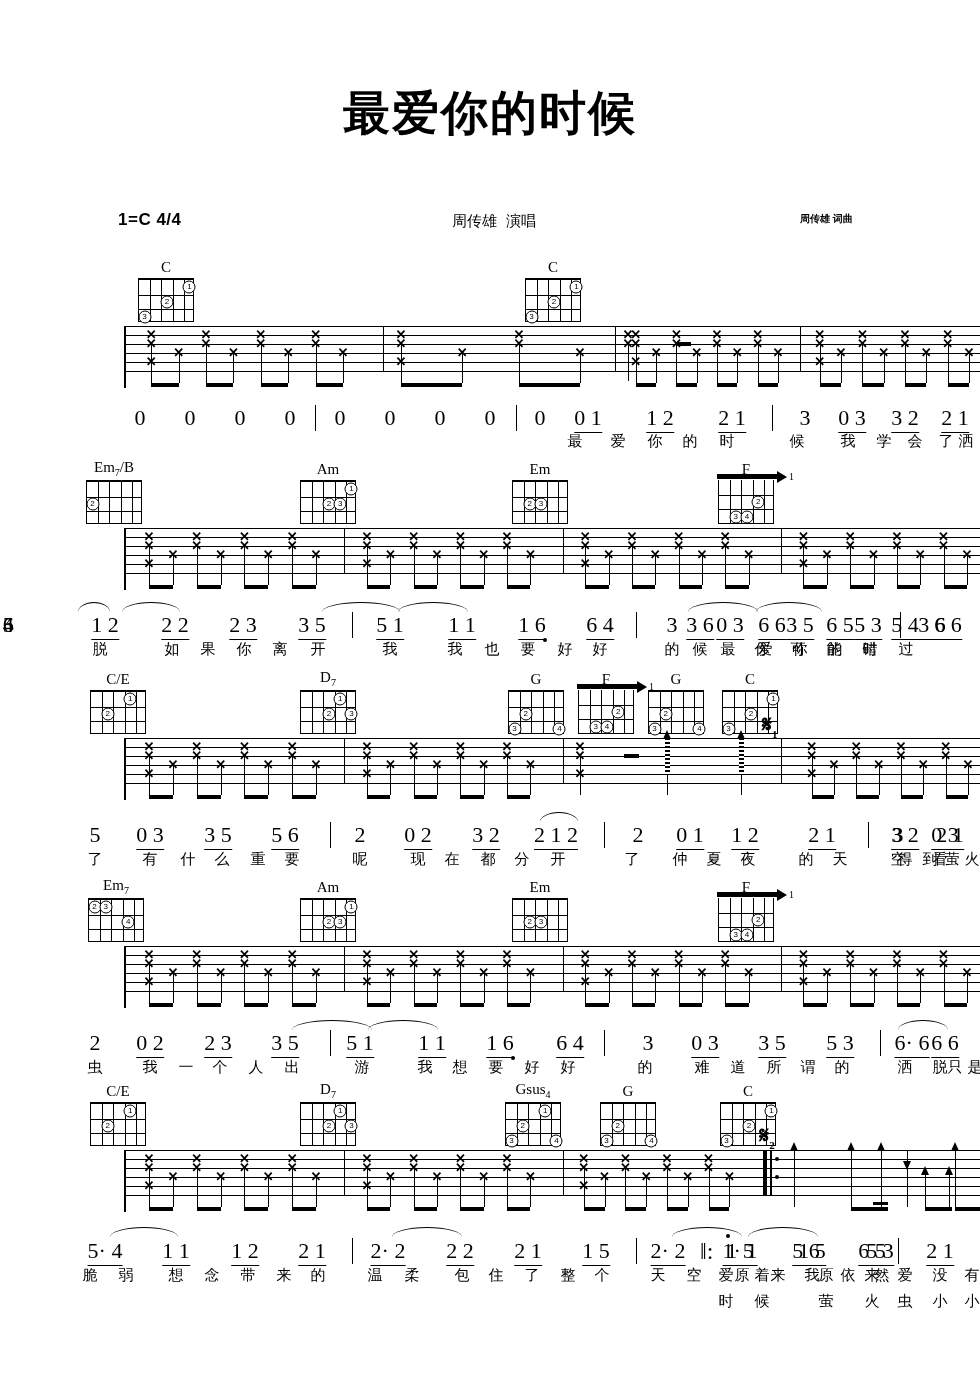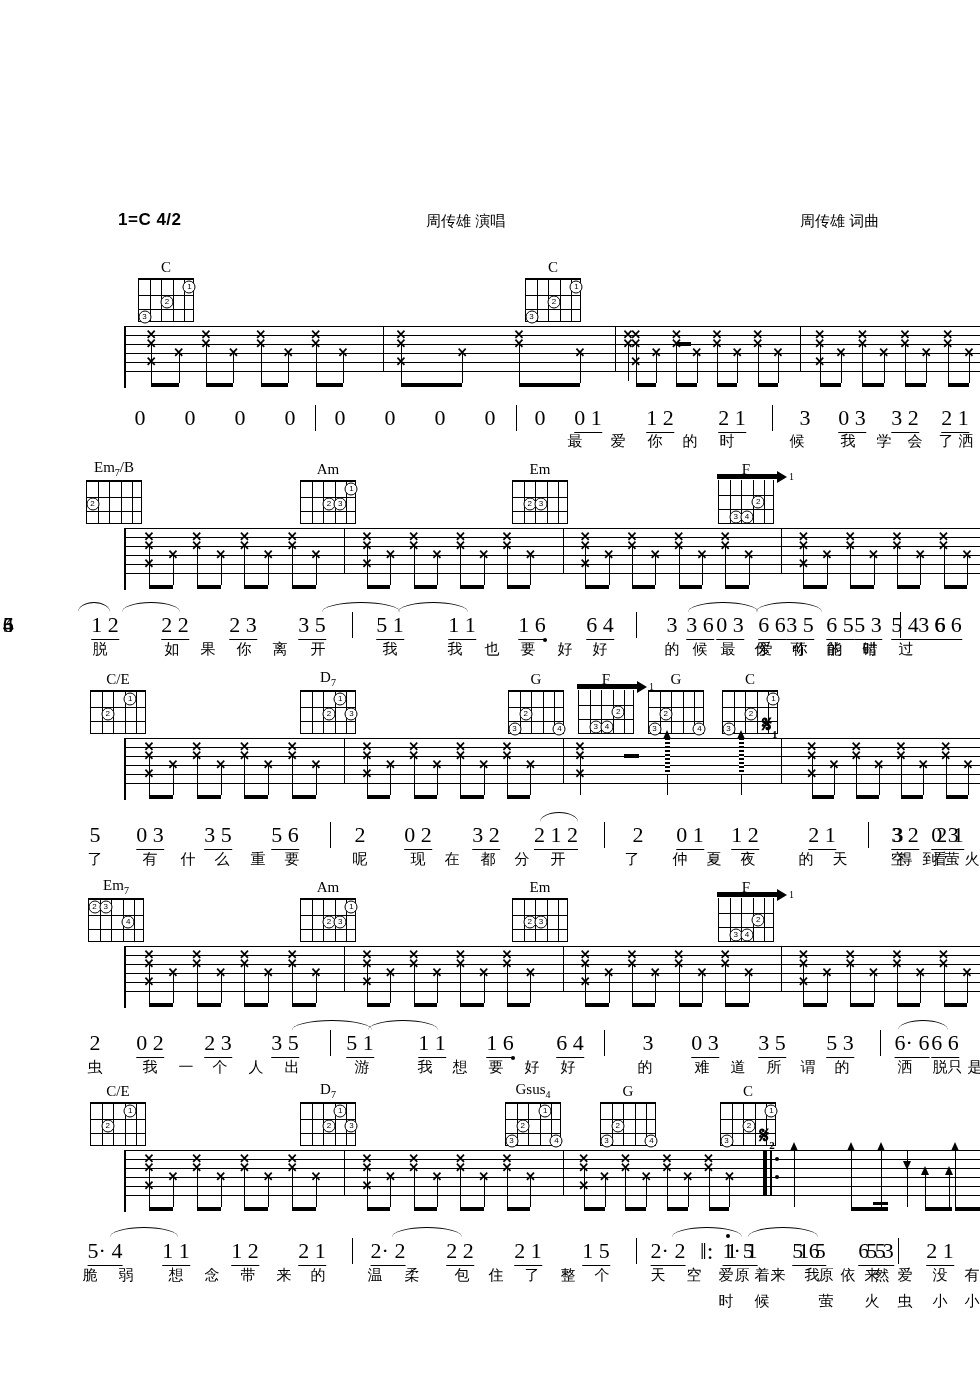--- a/index.html
+++ b/index.html
@@ -5,22 +5,22 @@
   html,body{margin:0;padding:0;background:#fff;}
   body{width:980px;height:1389px;position:relative;font-family:"Liberation Serif",serif;color:#000;overflow:hidden;}
 
   .page{position:relative;width:980px;height:1389px;}
 
   
   .title{position:absolute;top:82px;left:0;width:980px;text-align:center;
          font-family:"Liberation Sans",sans-serif;font-weight:bold;font-size:47px;letter-spacing:2px;}
   .meta{position:absolute;font-family:"Liberation Sans",sans-serif;font-size:15px;font-weight:bold;}
   .meta.key{left:118px;top:210px;font-size:17px;letter-spacing:0.5px;}
-  .meta.singer{left:426px;top:212px;font-weight:normal;font-size:15px;}
-  .meta.writer{left:800px;top:212px;font-weight:normal;font-size:15px;}
+  .meta.singer{left:452px;top:212px;font-weight:normal;font-size:15px;font-family:Liberation Mono, monospace;}
+  .meta.writer{left:800px;top:212px;font-weight:bold;font-size:10px;}
 
   
   .system{position:absolute;left:0;width:980px;}
 
   
   .chords{position:relative;height:72px;}
   .chord{position:absolute;bottom:0;}
   .chord .cname{position:absolute;bottom:50px;left:50%;transform:translateX(-50%);
                 font-family:"Liberation Serif",serif;font-size:15px;white-space:nowrap;}
   .chord .cname sub{font-size:10px;}
@@ -69,21 +69,22 @@
   .mbar{position:absolute;width:0;border-left:1.6px solid #000;height:26px;}
   .tie{position:absolute;border-top:1.7px solid #000;border-radius:50%/100% 100% 0 0;height:9px;}
   .lyric{position:absolute;font-family:"Liberation Sans",sans-serif;font-size:15px;
          transform:translateX(-50%);white-space:nowrap;}
 </style>
 </head>
 <body>
 
 <div class="page">
 
-  <div class="meta key">1=C 4/2</div>
+  <div class="title">最爱你的时候</div>
+  <div class="meta key">1=C 4/4</div>
   <div class="meta singer">周传雄 演唱</div>
   <div class="meta writer">周传雄 词曲</div>
 
   <div id="render-root">
       <div class="system" style="top: 268px; height: 210px;">
         <div class="chords" style="position: relative; height: 58px;">
           <div class="chord" style="left: 138px; top: 10px;">
             <div class="cname">C</div>
             <div class="grid">
               <i class="v" style="left: 11.2px;"></i>

